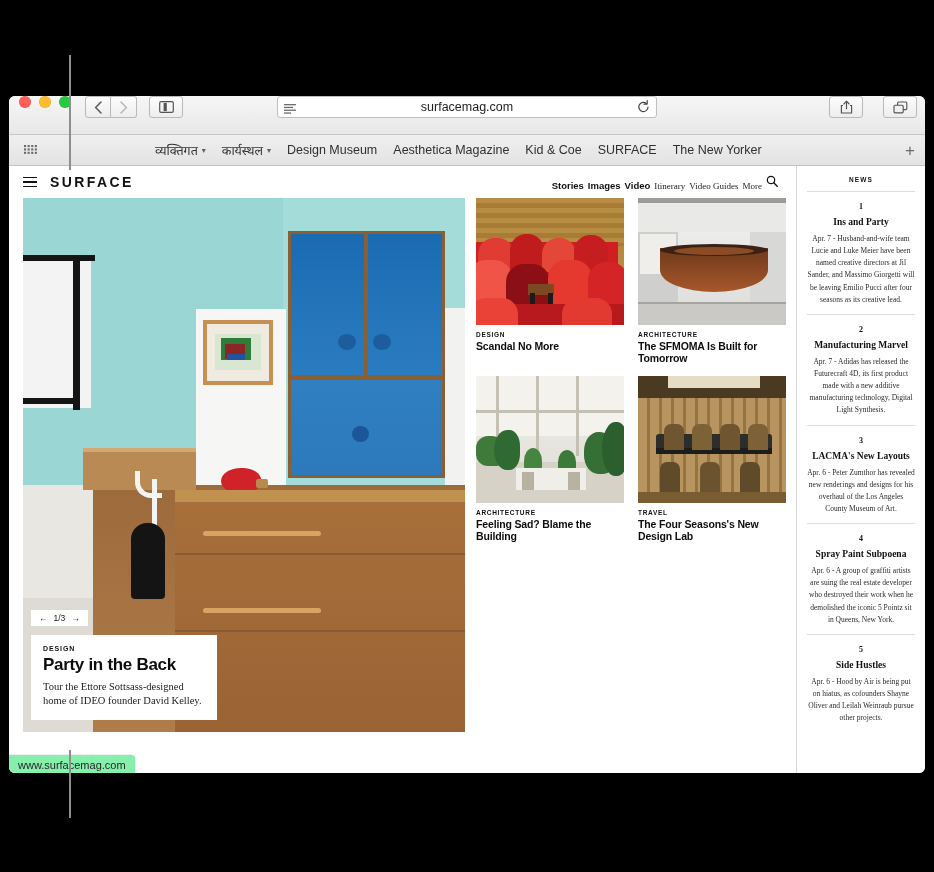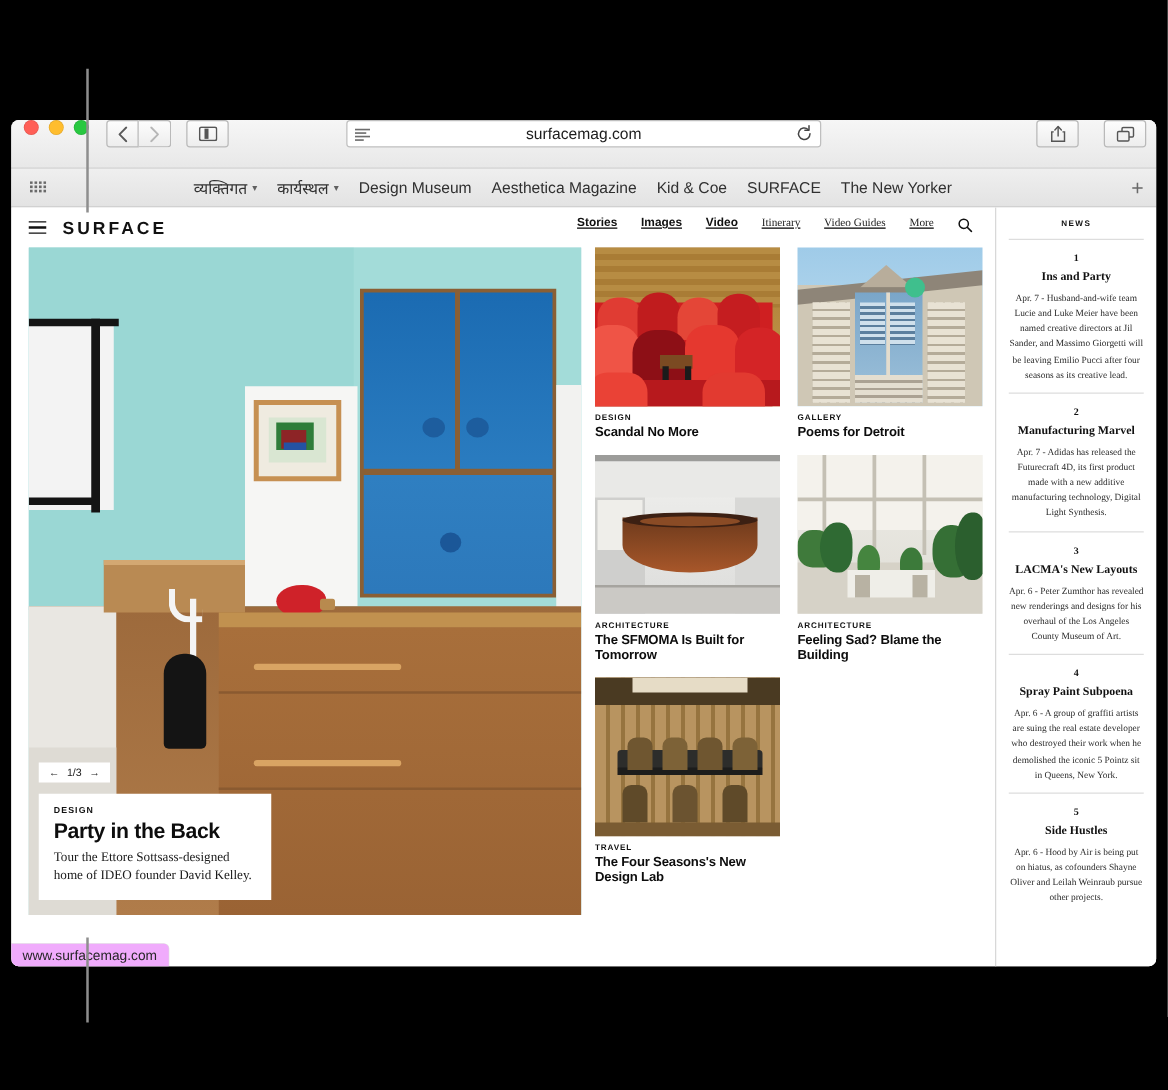--- a/index.html
+++ b/index.html
@@ -55,21 +55,21 @@
   .bm-plus{position:absolute;right:10px;font-size:17px;color:#6a6a6a;line-height:1;}
 
   
   .page{position:relative;height:609px;background:#fff;display:flex;}
   .content{width:787px;position:relative;}
 
   .site-header{height:32px;display:flex;align-items:center;padding:0 10px;position:relative;}
   .hamburger{width:14px;margin-left:4px;}
   .hamburger span{display:block;height:1.6px;background:#111;margin:3px 0;}
   .brand{font-size:14px;font-weight:bold;letter-spacing:2.4px;color:#111;margin-left:13px;}
-  .site-nav{margin-left:auto;display:flex;align-items:flex-start;gap:19px;padding-right:8px;text-decoration:underline;}
+  .site-nav{margin-left:auto;display:flex;align-items:flex-end;gap:4px;padding-right:8px;}
   .nav-main{font-size:9.5px;font-weight:bold;color:#111;}
   .nav-sub{font-size:9px;color:#222;font-family:"Liberation Serif",serif;}
 
   .body-cols{display:flex;gap:11px;padding:0 10px 0 14px;}
   .hero{width:442px;position:relative;}
   .hero-img{width:442px;height:534px;position:relative;overflow:hidden;background:#9ed8d6;}
   .caption{position:absolute;left:8px;bottom:12px;width:186px;background:#fff;
            padding:10px 12px 12px;box-sizing:border-box;}
   .slidenav{position:absolute;left:8px;bottom:106px;background:#fff;
             padding:3px 8px;font-size:8.5px;color:#222;display:flex;gap:6px;align-items:center;}
@@ -84,21 +84,21 @@
 
   
   .rail{width:129px;border-left:1px solid #d8d8d8;padding:10px 10px 0;box-sizing:border-box;}
   .rail-head{font-size:6.5px;letter-spacing:1.1px;font-weight:bold;text-align:center;color:#111;}
   .rail-rule{height:1px;background:#ddd;margin:8px 0 10px;}
   .rail-item{text-align:center;font-family:"Liberation Serif",serif;}
   .rail-num{font-size:8px;font-weight:bold;color:#111;margin-bottom:6px;}
   .rail-title{font-size:9.5px;font-weight:bold;color:#111;margin-bottom:6px;}
   .rail-body{font-size:7.5px;line-height:1.62;color:#2a2a2a;}
 
-  .statusbar{position:absolute;left:0;bottom:0;background:#f0abfc;
+  .statusbar{position:absolute;left:0;bottom:0;background:#86efac;
              border-top-right-radius:4px;padding:4px 9px;font-size:11px;color:#262626;
              box-shadow:0 0 0 .5px rgba(0,0,0,.12);}
 
   
   .abs{position:absolute;}
 </style>
 </head>
 <body>
 
 <div class="callout-line" id="callout-top"></div>
@@ -316,37 +316,20 @@
               <div class="abs" style="left:54px;top:95px;width:5px;height:30px;background:#1b1b1b;"></div>
               <div class="abs" style="left:72px;top:95px;width:5px;height:30px;background:#1b1b1b;"></div>
               <div class="abs" style="left:0;top:106px;width:100%;height:22px;background:#b7191d;"></div>
               <div class="abs" style="left:-6px;top:100px;width:48px;height:30px;border-radius:16px 16px 0 0;background:#ea4236;"></div>
               <div class="abs" style="left:86px;top:100px;width:50px;height:30px;border-radius:16px 16px 0 0;background:#e23a30;"></div>
             </div>
             <div class="card-kicker">DESIGN</div>
             <div class="card-title">Scandal No More</div>
           </div>
 
-          <div>
-            <div class="card-img" style="background:linear-gradient(#9fcbe8,#c8e2f2);">
-              <div class="abs" style="left:0;top:30px;width:100%;height:97px;background:#cfc7b5;"></div>
-              <div class="abs" style="left:0;top:26px;width:100%;height:12px;background:#8e8578;transform:skewY(-6deg);"></div>
-              <div class="abs" style="left:50px;top:14px;width:42px;height:18px;background:#b8ad9b;transform:rotate(0deg);clip-path:polygon(50% 0,100% 100%,0 100%);"></div>
-              <div class="abs" style="left:12px;top:44px;width:30px;height:80px;background:repeating-linear-gradient(#e8e2d4 0 5px,#b4ab99 5px 7px),repeating-linear-gradient(90deg,#e8e2d4 0 5px,#b4ab99 5px 7px);"></div>
-              <div class="abs" style="left:104px;top:44px;width:30px;height:80px;background:repeating-linear-gradient(#e8e2d4 0 5px,#b4ab99 5px 7px),repeating-linear-gradient(90deg,#e8e2d4 0 5px,#b4ab99 5px 7px);"></div>
-              <div class="abs" style="left:46px;top:36px;width:54px;height:88px;background:linear-gradient(#7aa6c9,#9dc1da);"></div>
-              <div class="abs" style="left:50px;top:44px;width:20px;height:34px;background:repeating-linear-gradient(#cfe0ec 0 3px,#5b7f9e 3px 5px);"></div>
-              <div class="abs" style="left:74px;top:44px;width:20px;height:34px;background:repeating-linear-gradient(#cfe0ec 0 3px,#5b7f9e 3px 5px);"></div>
-              <div class="abs" style="left:86px;top:24px;width:16px;height:16px;border-radius:50%;background:#3fbf8d;"></div>
-              <div class="abs" style="left:71px;top:36px;width:3px;height:88px;background:#e3dccd;"></div>
-              <div class="abs" style="left:46px;top:102px;width:54px;height:22px;background:repeating-linear-gradient(#e4ded0 0 4px,#aba293 4px 6px),repeating-linear-gradient(90deg,#e4ded0 0 4px,#aba293 4px 6px);"></div>
-            </div>
-            <div class="card-kicker">GALLERY</div>
-            <div class="card-title">Poems for Detroit</div>
-          </div>
 
           <div>
             <div class="card-img" style="background:linear-gradient(#f1f1ef,#dcdcda);">
               <div class="abs" style="left:0;top:0;width:100%;height:34px;background:#e9e9e7;"></div>
               <div class="abs" style="left:0;top:0;width:100%;height:5px;background:#9c9c9a;"></div>
               <div class="abs" style="left:0;top:34px;width:40px;height:93px;background:#cfcfcd;"></div>
               <div class="abs" style="left:2px;top:36px;width:36px;height:40px;background:#efeeea;"></div>
               <div class="abs" style="left:112px;top:34px;width:40px;height:93px;background:#d8d8d6;"></div>
               <div class="abs" style="left:22px;top:50px;width:108px;height:44px;border-radius:0 0 50% 50%;background:linear-gradient(#6d3a1c,#a8572a);"></div>
               <div class="abs" style="left:22px;top:46px;width:108px;height:12px;border-radius:50%;background:#3c2013;"></div>

